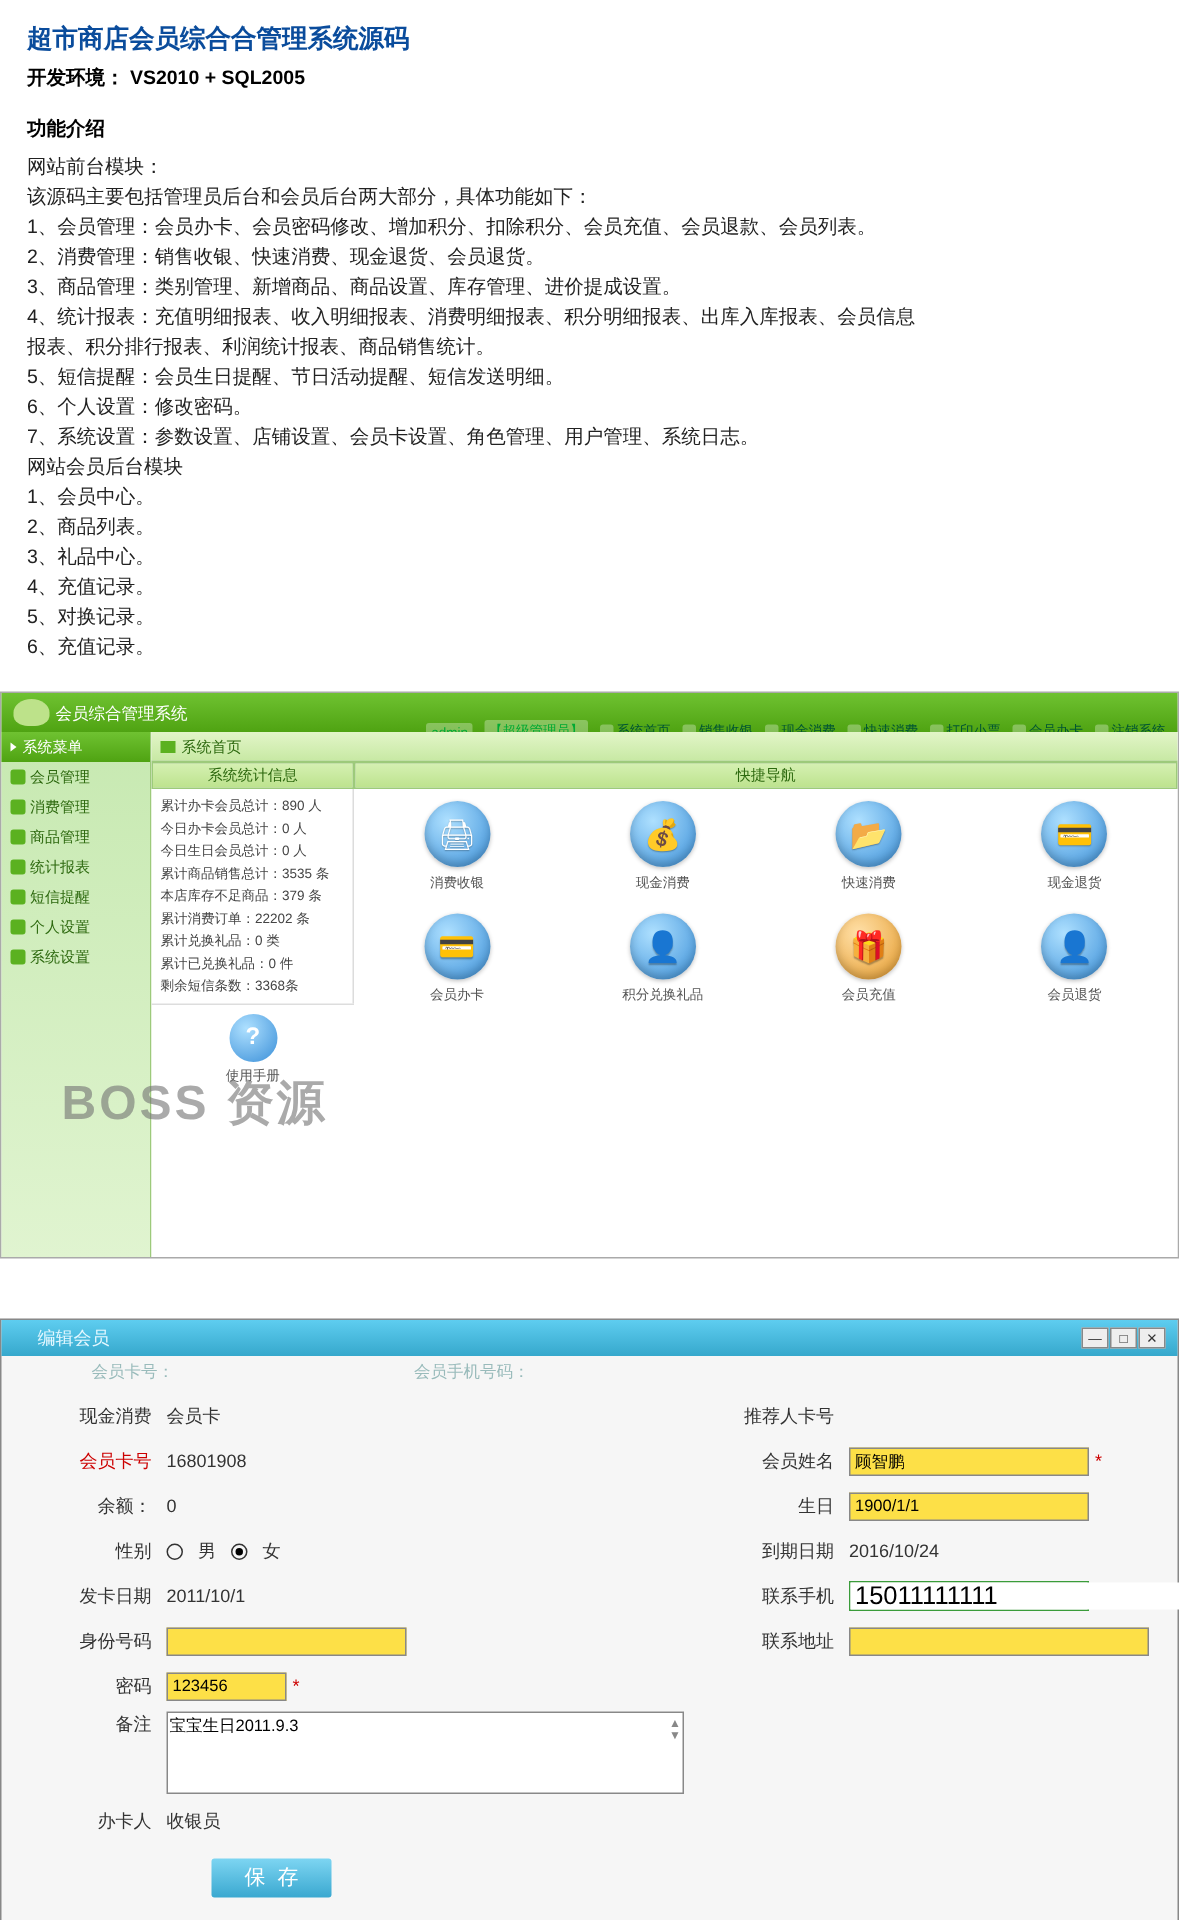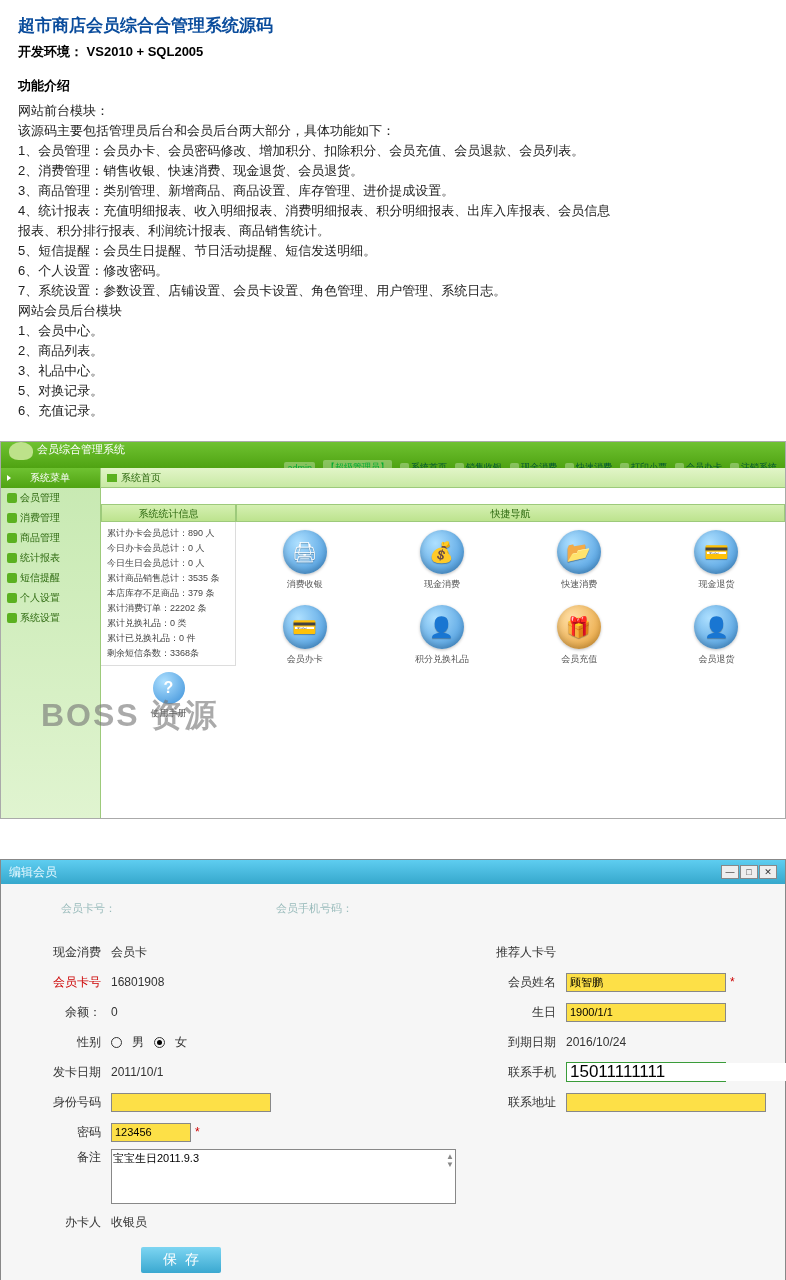--- a/index.html
+++ b/index.html
@@ -8,39 +8,39 @@
 
 .doc { padding: 14px 18px 8px 18px; }
 .doc-title { color: #0a4c9c; font-size: 17px; font-weight: bold; margin-bottom: 6px; }
 .doc-env { font-size: 13px; font-weight: bold; margin-bottom: 16px; }
 .doc-sec { font-size: 13px; font-weight: bold; margin-bottom: 6px; }
 .doc-lines div { font-size: 13px; line-height: 20px; color: #222; }
 
 
 .shot1-wrap { margin-top: 12px; }
 .shot1 { width: 100%; border: 1px solid #aaa; background: #fff; position: relative; }
-.topbar { height: 26px; background: linear-gradient(#6fc231,#4fa312); display: flex; padding: 0 8px; font-size: 10px; color: #fff; }
+.topbar { height: 26px; background: linear-gradient(#6fc231,#4fa312); display: flex; align-items: center; padding: 0 8px; font-size: 10px; color: #fff; }
 .logo-blob { width: 24px; height: 18px; background: #bde28a; border-radius: 50% 50% 40% 40%; margin-right: 4px; position: relative; }
 .logo-text { color: #fff; font-size: 11px; }
 .top-links { margin-left: auto; display: flex; gap: 8px; align-items: center; margin-top: 25px; }
 .top-links span { color: #0a3; font-size: 9px; background: rgba(255,255,255,.3); padding: 1px 3px; border-radius: 2px; }
 .top-link-item { display: flex; align-items: center; gap: 2px; color: #053; font-size: 9px; }
 .tl-ico { width: 9px; height: 9px; background: #f80; border-radius: 1px; display: inline-block; }
 
 .main-row { display: flex; height: 350px; }
 .sidebar { width: 100px; background: linear-gradient(#c7e9b1,#e0f4d0); border-right: 1px solid #9dca7b; }
-.side-hdr { background: linear-gradient(#6fc231,#4fa312); color: #fff; font-size: 10px; padding: 3px 6px; display: flex; align-items: center; gap: 19px; }
+.side-hdr { background: linear-gradient(#6fc231,#4fa312); color: #fff; font-size: 10px; padding: 3px 6px; display: flex; align-items: center; gap: 4px; }
 .side-arrow { width: 0; height: 0; border-top: 3px solid transparent; border-bottom: 3px solid transparent; border-left: 4px solid #fff; }
 .side-item { font-size: 10px; padding: 3px 6px; color: #2d690f; display: flex; align-items: center; gap: 3px; }
 .side-ico { width: 10px; height: 10px; background: #5bb120; border-radius: 2px; }
 
 .content { flex: 1; background: #fff; display: flex; flex-direction: column; }
 .crumb-bar { background: linear-gradient(#e2f5c8,#c8e9a4); height: 20px; display: flex; align-items: center; padding: 0 6px; font-size: 10px; color: #2d690f; gap: 4px; border-bottom: 1px solid #9dca7b; }
 .crumb-ico { width: 10px; height: 8px; background: #5bb120; }
-.split-hdr { display: flex; height: 18px; font-size: 10px; color: #2d690f; margin-top: 16px; }
+.split-hdr { display: flex; height: 18px; font-size: 10px; color: #2d690f; }
 .split-hdr > div { flex: 1; background: linear-gradient(#d5f0b2,#bde38e); border: 1px solid #9dca7b; text-align: center; line-height: 17px; }
 .split-hdr > div:first-child { flex: 0 0 135px; }
 
 .content-body { flex: 1; display: flex; }
 .stats-col { width: 135px; border-right: 1px solid #dcdcdc; padding: 4px 6px; font-size: 9px; color: #444; line-height: 15px; }
 .stats-col div { white-space: nowrap; }
 .quick-col { flex: 1; padding-top: 8px; position: relative; }
 .icon-grid { display: grid; grid-template-columns: repeat(4, 80px); justify-content: space-around; row-gap: 14px; }
 .ig-cell { text-align: center; font-size: 9px; color: #555; }
 .ig-circle { width: 44px; height: 44px; border-radius: 50%; background: radial-gradient(circle at 35% 30%, #aee0ff, #3a8fd8); margin: 0 auto 4px; position: relative; box-shadow: 0 1px 3px rgba(0,0,0,.25), inset 0 -3px 6px rgba(0,0,0,.2); display: flex; align-items: center; justify-content: center; }
@@ -51,24 +51,24 @@
 .q-circle { width: 32px; height: 32px; border-radius: 50%; background: radial-gradient(circle at 35% 30%,#aee0ff,#3a8fd8); margin: 0 auto 3px; display:flex; align-items:center; justify-content:center; color:#fff; font-size:16px; font-weight:bold;}
 
 .watermark { position: absolute; left: 40px; top: 252px; font-size: 32px; font-weight: bold; color: #737373; opacity: .6; letter-spacing: 2px; pointer-events: none; }
 
 
 .gap { height: 40px; }
 
 
 .shot2 { width: 100%; border: 1px solid #888; background: #f6f6f6; position: relative; }
 .win-hdr { height: 24px; background: linear-gradient(#5ecdf0,#36a8cc); display: flex; align-items: center; padding: 0 8px; color: #fff; font-size: 12px; }
-.win-title { color: #e5f8ff; }
+.win-title { color: #e5f8ff; margin-left: 16px; }
 .win-btns { margin-left: auto; display: flex; gap: 1px; }
 .win-btn { width: 18px; height: 14px; background: #eee; color: #333; font-size: 9px; text-align: center; line-height: 13px; border: 1px solid #888; }
-.faint-row { display: flex; padding: 17px 60px; font-size: 11px; color: #9bb; gap: 160px; align-items: center; }
+.faint-row { display: flex; padding: 3px 60px; font-size: 11px; color: #9bb; gap: 160px; align-items: center; }
 
 .form-body { display: flex; padding: 4px 0 20px 0; }
 .col { flex: 1; }
 .fr { display: flex; align-items: center; height: 30px; }
 .fl { width: 110px; text-align: right; padding-right: 10px; font-size: 12px; color: #333; }
 .fl.red { color: #c00; }
 .fv { font-size: 12px; color: #333; display: flex; align-items: center; gap: 4px; }
 .inp { height: 19px; border: 1px solid #888; background: #fde047; padding: 0 3px; font-size: 11px; }
 .inp.w80 { width: 80px; }
 .inp.w160 { width: 160px; }
@@ -101,20 +101,21 @@
       <div>3、商品管理：类别管理、新增商品、商品设置、库存管理、进价提成设置。</div>
       <div>4、统计报表：充值明细报表、收入明细报表、消费明细报表、积分明细报表、出库入库报表、会员信息</div>
       <div>报表、积分排行报表、利润统计报表、商品销售统计。</div>
       <div>5、短信提醒：会员生日提醒、节日活动提醒、短信发送明细。</div>
       <div>6、个人设置：修改密码。</div>
       <div>7、系统设置：参数设置、店铺设置、会员卡设置、角色管理、用户管理、系统日志。</div>
       <div>网站会员后台模块</div>
       <div>1、会员中心。</div>
       <div>2、商品列表。</div>
       <div>3、礼品中心。</div>
+      <div>4、充值记录。</div>
       <div>5、对换记录。</div>
       <div>6、充值记录。</div>
     </div>
 </div>
 
 <div class="shot1-wrap">
 <div class="shot1">
   <div class="topbar">
     <div class="logo-blob"></div>
     <span class="logo-text">会员综合管理系统</span>

